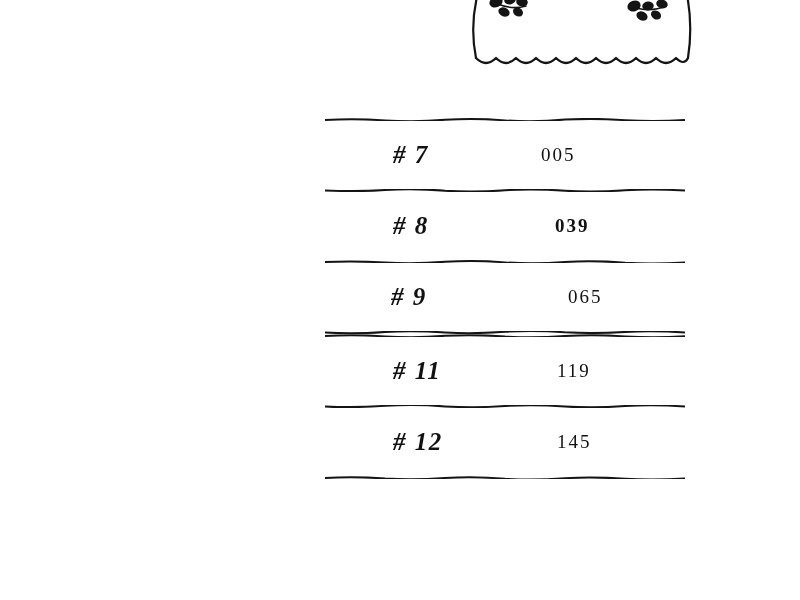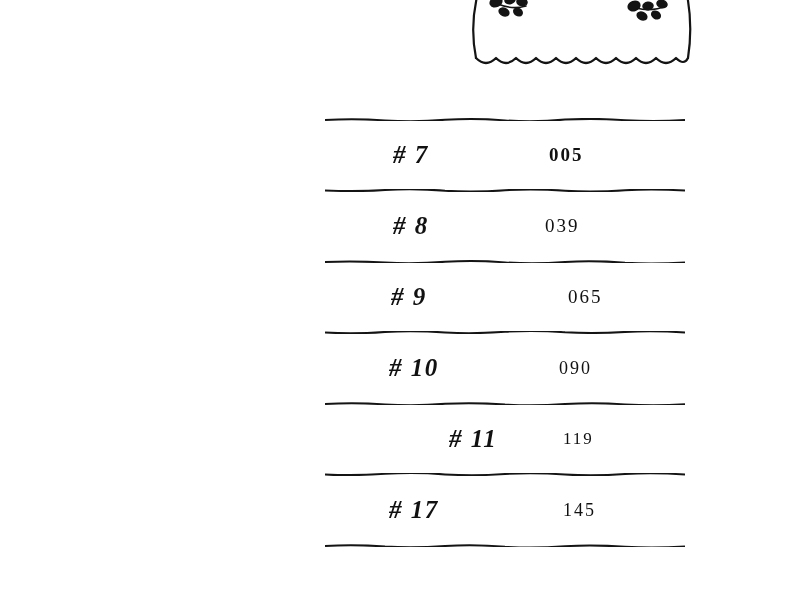--- a/index.html
+++ b/index.html
@@ -74,22 +74,22 @@
     white-space: nowrap;
   }
   
   .toc-row:nth-child(2) .toc-chapter { left: 68px; }
   .toc-row:nth-child(4) .toc-chapter { left: 68px; }
   .toc-row:nth-child(6) .toc-chapter { left: 66px; }
   .toc-row:nth-child(8) .toc-chapter { left: 64px; }
   .toc-row:nth-child(10) .toc-chapter { left: 80px; margin-left: 44px; }
   .toc-row:nth-child(12) .toc-chapter { left: 64px; }
 
-  .toc-row:nth-child(2) .toc-page { left: 224px; font-weight: bold; }
-  .toc-row:nth-child(4) .toc-page { left: 220px; }
+  .toc-row:nth-child(2) .toc-page { left: 216px; }
+  .toc-row:nth-child(4) .toc-page { left: 230px; font-weight: bold; }
   .toc-row:nth-child(6) .toc-page { left: 243px; }
   .toc-row:nth-child(8) .toc-page { left: 234px; font-size: 18px; }
   .toc-row:nth-child(10) .toc-page { left: 238px; font-size: 17px; }
   .toc-row:nth-child(12) .toc-page { left: 238px; font-size: 18px; text-align: right; }
 </style>
 </head>
 <body>
 
 <div class="illustration">
   <svg viewBox="0 0 280 160" xmlns="http://www.w3.org/2000/svg">
@@ -171,44 +171,40 @@
     <span class="toc-chapter"># 9</span>
     <span class="toc-page">065</span>
   </div>
 
   <div class="toc-rule">
     <svg viewBox="0 0 360 3" preserveAspectRatio="none">
         <path d="M0 1.5 q30 1.8 60 -0.6 q30 -1.6 60 0.6 q30 1.6 60 -0.8 q30 -1.8 60 0.6 q30 1.6 60 -0.4 q30 -1.4 60 0.6" fill="none" stroke="#141414" stroke-width="2"></path>
       </svg>
   </div>
 
-  <div class="toc-row">
-    <span class="toc-chapter"># 10</span>
-    <span class="toc-page">090</span>
-  </div>
 
   <div class="toc-rule">
     <svg viewBox="0 0 360 3" preserveAspectRatio="none">
         <path d="M0 2 q30 -1.6 60 0.4 q30 1.8 60 -0.6 q30 -1.6 60 0.8 q30 1.6 60 -0.6 q30 -1.8 60 0.4 q30 1.6 60 -0.2" fill="none" stroke="#141414" stroke-width="2"></path>
       </svg>
   </div>
 
   <div class="toc-row">
     <span class="toc-chapter"># 11</span>
     <span class="toc-page">119</span>
   </div>
 
   <div class="toc-rule">
     <svg viewBox="0 0 360 3" preserveAspectRatio="none">
         <path d="M0 1.4 q30 1.6 60 -0.6 q30 -1.8 60 0.6 q30 1.8 60 -0.4 q30 -1.6 60 0.6 q30 1.8 60 -0.6 q30 -1.6 60 0.6" fill="none" stroke="#141414" stroke-width="2"></path>
       </svg>
   </div>
 
   <div class="toc-row">
-    <span class="toc-chapter"># 17</span>
+    <span class="toc-chapter"># 12</span>
     <span class="toc-page">145</span>
   </div>
 
   <div class="toc-rule">
     <svg viewBox="0 0 360 3" preserveAspectRatio="none">
         <path d="M0 2 q30 -1.8 60 0.6 q30 1.6 60 -0.6 q30 -1.8 60 0.8 q30 1.6 60 -0.6 q30 -1.4 60 0.6 q30 1.6 60 -0.4" fill="none" stroke="#141414" stroke-width="2"></path>
       </svg>
   </div>
 
 </div>

